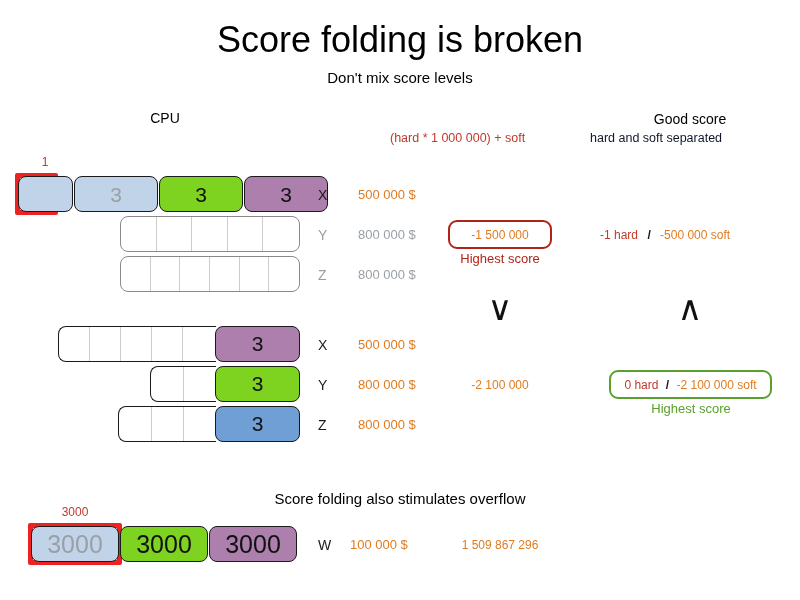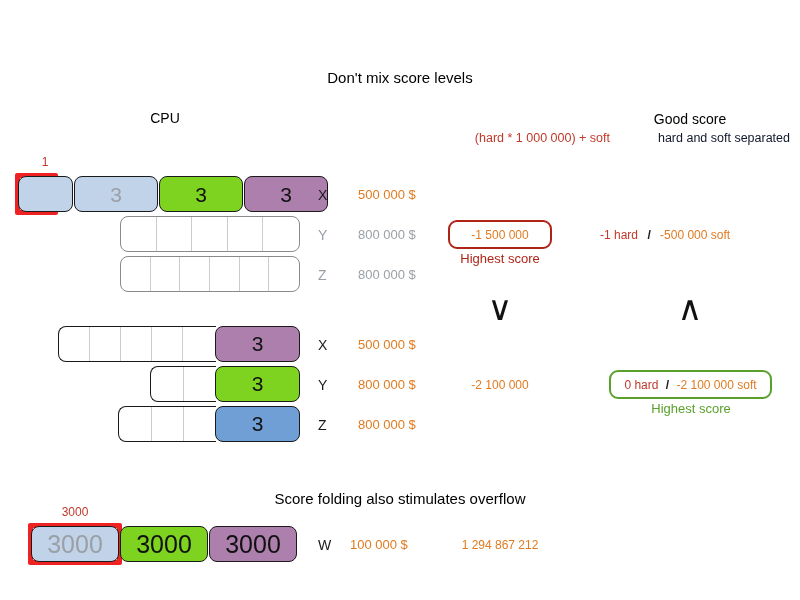--- a/index.html
+++ b/index.html
@@ -47,21 +47,21 @@
   }
 
   
   .col-head {
     text-align: center;
     font-size: 14px;
     line-height: 18px;
     color: #000;
   }
   .col-sub {
-    text-align: right;
+    text-align: left;
     font-size: 12.5px;
     line-height: 16px;
   }
   .sub-red { color: #c0392b; }
   .sub-green { color: #0f172a; }
 
   
   .bar {
     height: 36px;
     display: flex;
@@ -204,20 +204,21 @@
     font-family: "Liberation Serif", serif;
   }
 
   .big-num { font-size: 25px; }
 </style>
 </head>
 <body>
 
 <div id="stage">
 
+  <div class="abs main-title">Score folding is broken</div>
   <div class="abs subtitle">Don't mix score levels</div>
 
   <div class="abs col-head" style="left:105px; top:109px; width:120px;">CPU</div>
 
   <div class="abs col-sub sub-red" style="left:390px; top:130px; width:220px;">(hard * 1 000 000) + soft</div>
 
   <div class="abs col-head" style="left:590px; top:110px; width:200px;">Good score</div>
   <div class="abs col-sub sub-green" style="left:590px; top:130px; width:200px;">hard and soft separated</div>
 
   <div class="abs cap-label" style="left:28px; top:155px; width:34px;">1</div>
@@ -325,16 +326,16 @@
 
   <div class="abs bar" style="left:31px; top:526px;">
     <div class="seg blue-light big-num" style="width:88px;">3000</div>
     <div class="seg green big-num" style="width:88px;">3000</div>
     <div class="seg purple big-num" style="width:88px;">3000</div>
   </div>
 
   <div class="abs row-letter" style="left:318px; top:536px;">W</div>
   <div class="abs cost" style="left:350px; top:536px;">100 000 $</div>
 
-  <div class="abs score-cell folded-val" style="left:440px; top:536px; width:120px;">1 294 867 212</div>
+  <div class="abs score-cell folded-val" style="left:440px; top:536px; width:120px;">1 509 867 296</div>
 
 
 </div>
 
 </body></html>

